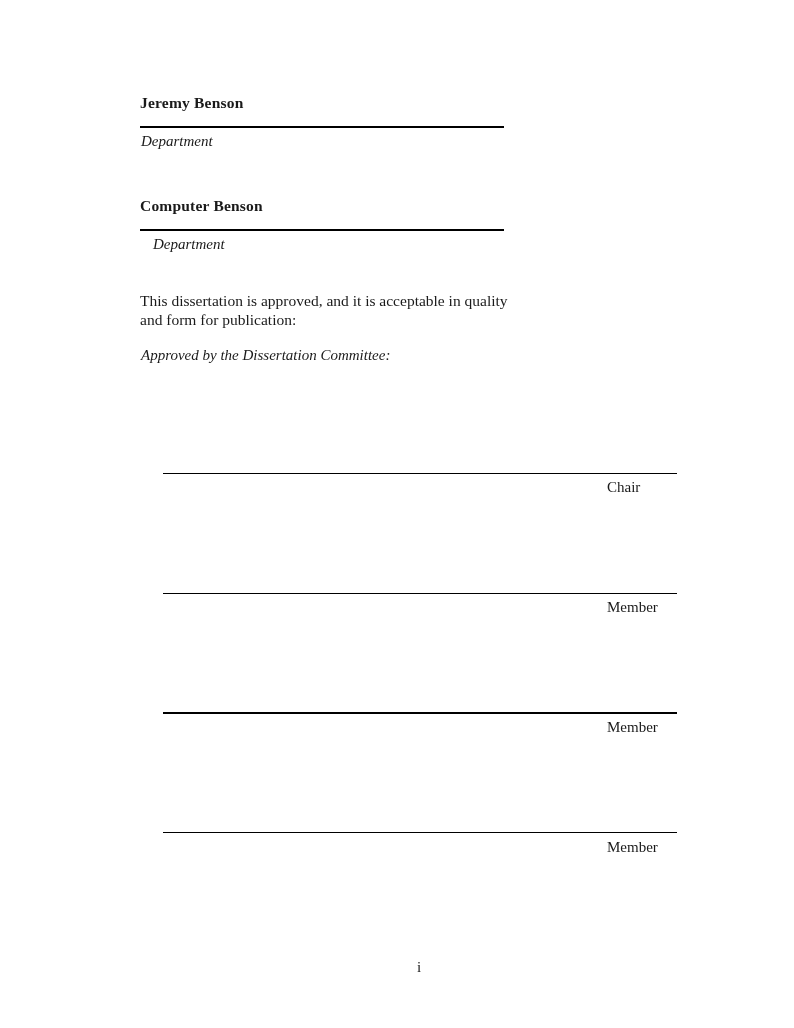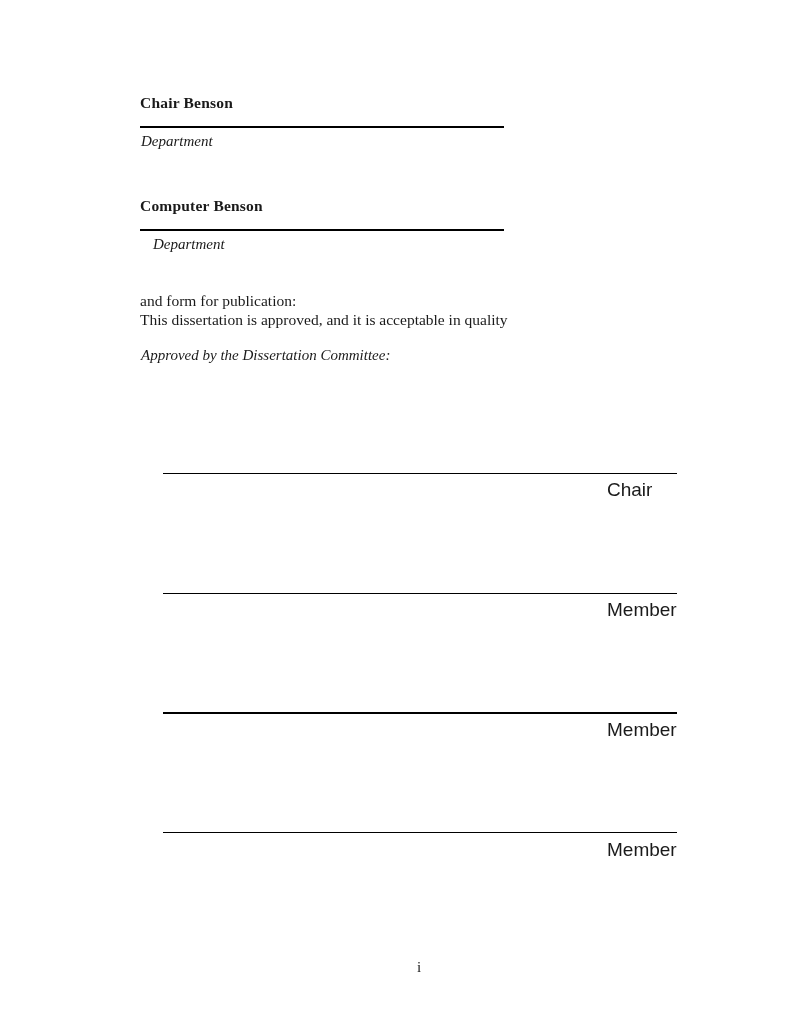--- a/index.html
+++ b/index.html
@@ -34,45 +34,45 @@
     }
     .rule-thick {
       height: 2px;
       background: #000;
     }
     .rule-thin {
       height: 1px;
       background: #000;
     }
     .sig-label {
-      font-family: Liberation Sans, sans-serif;
-      font-size: 19px;
+      font-family: Liberation Serif, serif;
+      font-size: 15px;
       text-align: right;
     }
     .page-num {
       font-family: "Liberation Serif", "DejaVu Serif", serif;
       font-size: 15px;
     }
   </style>
 </head>
 <body>
 
 <div>
 
-  <div class="abs bold-name" style="left:140px; top:94px;">Chair Benson</div>
+  <div class="abs bold-name" style="left:140px; top:94px;">Jeremy Benson</div>
   <div class="abs rule-thick" style="left:140px; top:126px; width:364px;"></div>
   <div class="abs ital-label" style="left:141px; top:133px;">Department</div>
 
   <div class="abs bold-name" style="left:140px; top:197px;">Computer Benson</div>
   <div class="abs rule-thick" style="left:140px; top:229px; width:364px;"></div>
   <div class="abs ital-label" style="left:141px; top:236px;margin-left:12px;">Department</div>
 
   <div class="abs body-text" style="left:140px; top:291px;">
+    <div>This dissertation is approved, and it is acceptable in quality</div>
     <div>and form for publication:</div>
-    <div>This dissertation is approved, and it is acceptable in quality</div>
   </div>
 
   <div class="abs ital-label" style="left:141px; top:347px;text-align:center;">Approved by the Dissertation Committee:</div>
 
   <div class="abs rule-thin" style="left:163px; top:473px; width:514px;"></div>
   <div class="abs sig-label" style="left:607px; top:479px;">Chair</div>
 
   <div class="abs rule-thin" style="left:163px; top:593px; width:514px;"></div>
   <div class="abs sig-label" style="left:607px; top:599px;">Member</div>
 

